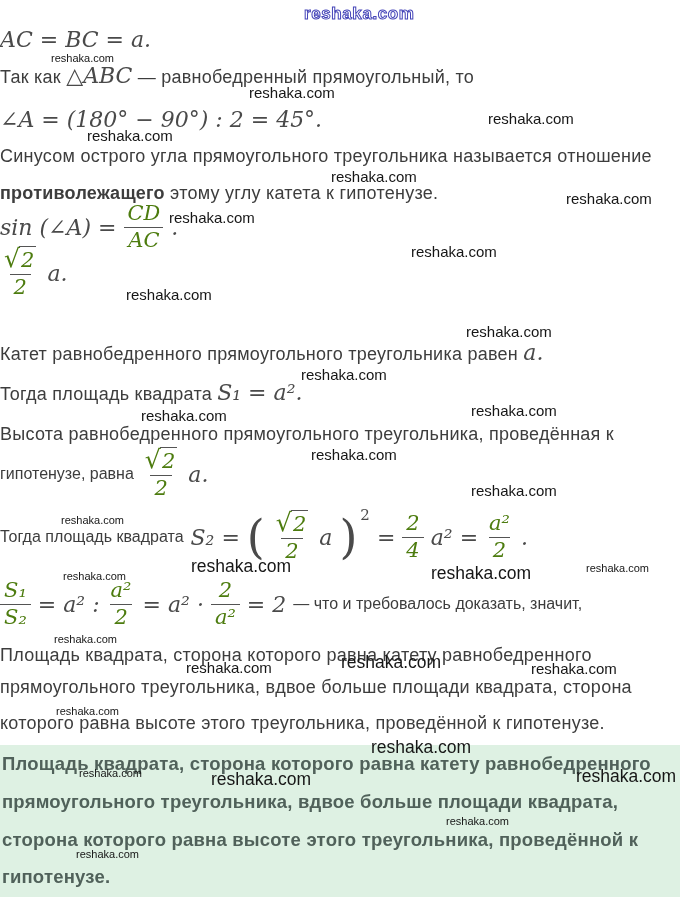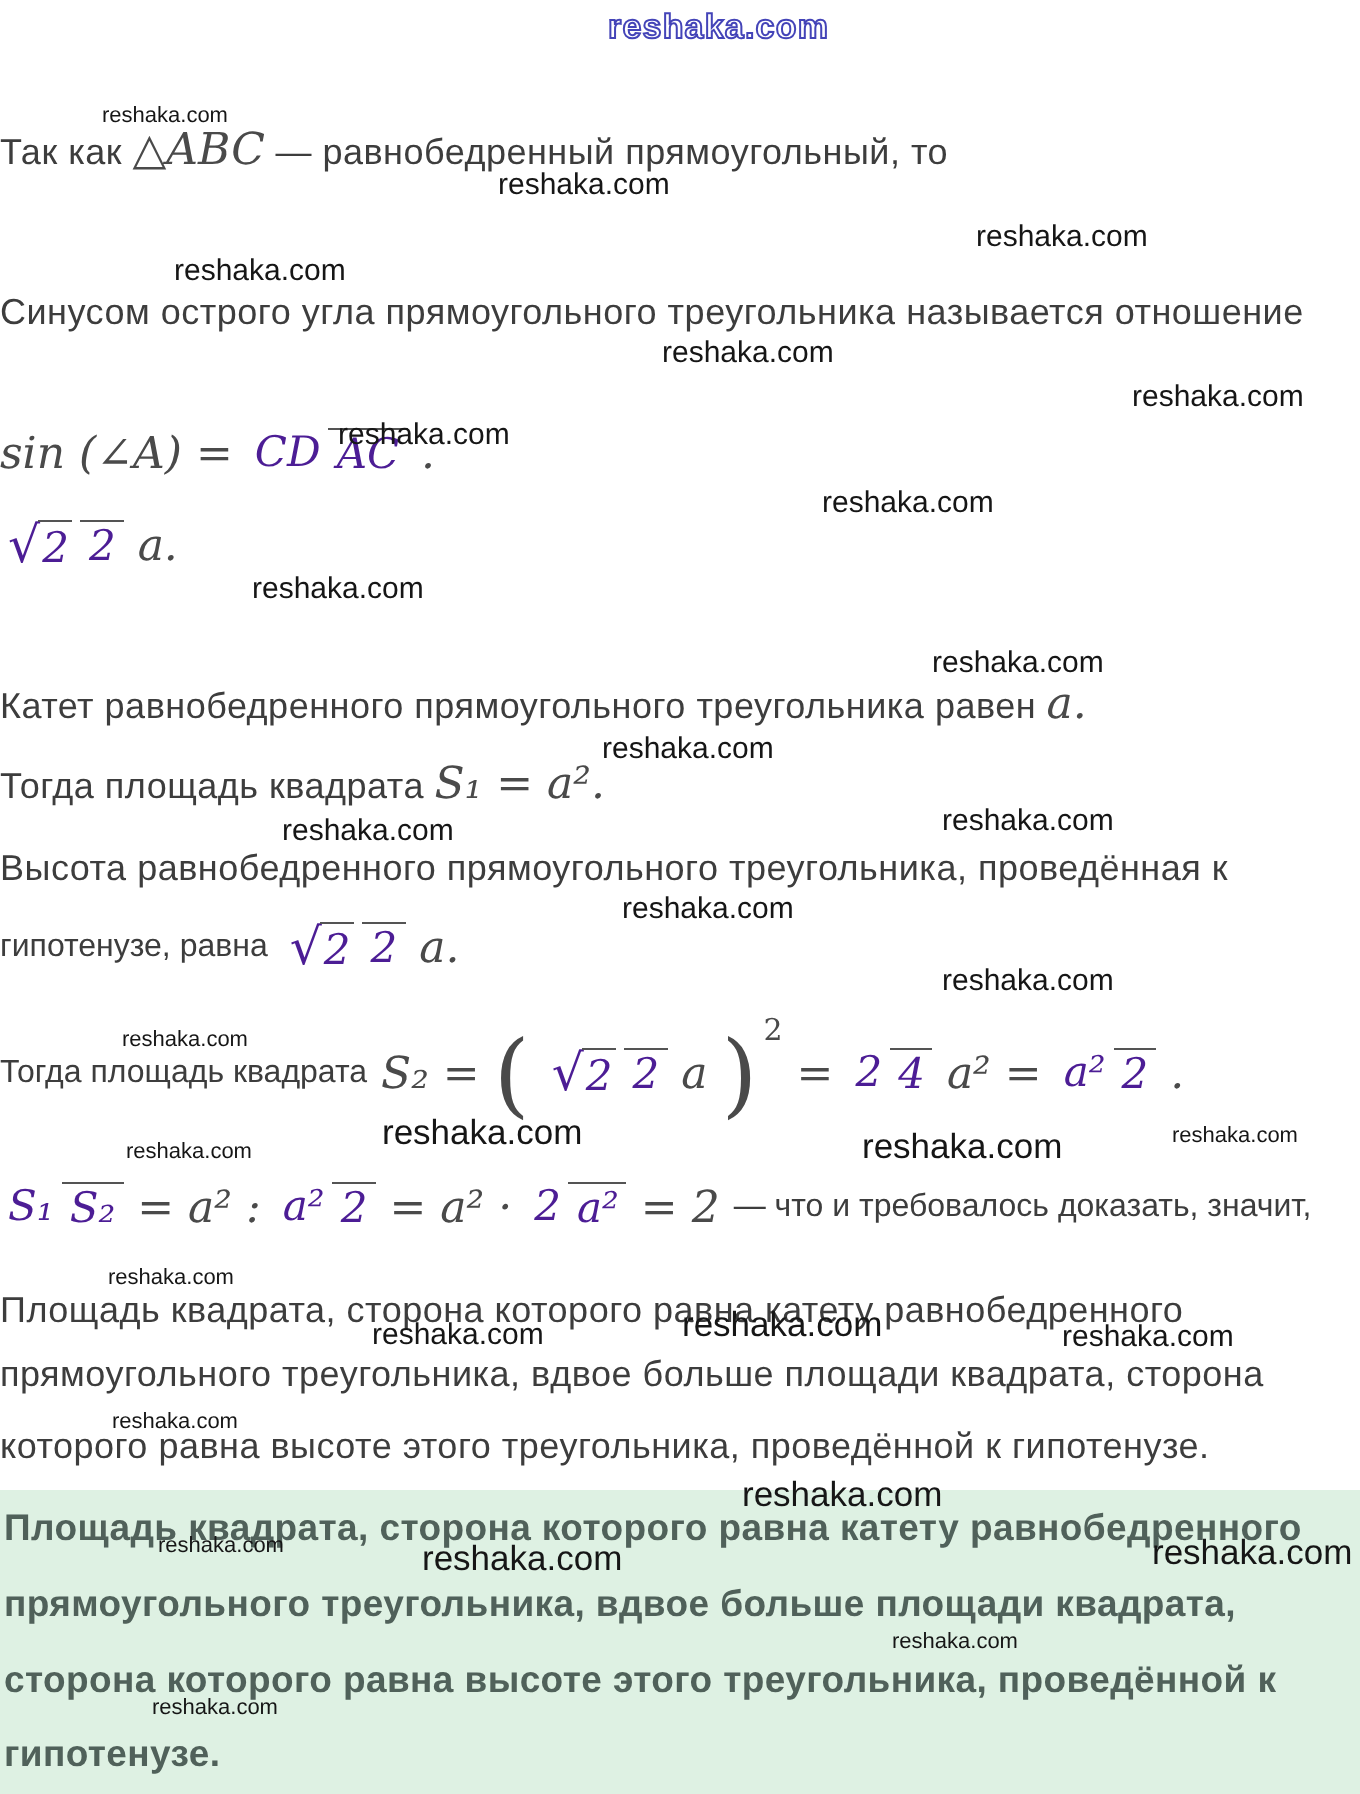--- a/index.html
+++ b/index.html
@@ -10,22 +10,22 @@
   }
   
   .tl { position:absolute; left:0; font-size:18px; letter-spacing:0.25px; white-space:nowrap; line-height:20px; }
   .tl b { font-weight:700; }
   
   .math { font-family:"DejaVu Serif","DejaVu Sans",serif; font-style:italic; color:#4a4a4a; letter-spacing:0; }
   .m22 { font-size:22px; }
   .m21 { font-size:21px; }
   
   .frow { position:absolute; left:0; display:flex; align-items:center; gap:7px; white-space:nowrap; }
-  .frac { display:inline-flex; flex-direction:row; align-items:center;
-          font-family:"DejaVu Serif","DejaVu Sans",serif; font-style:italic; color:#4c1d95; }
+  .frac { display:inline-flex; flex-direction:column; align-items:center;
+          font-family:"DejaVu Serif","DejaVu Sans",serif; font-style:italic; color:#4d7c0f; }
   .frac .num, .frac .den { display:block; padding:1px 4px; line-height:1.12; text-align:center; }
   .frac .den { border-top:1.6px solid #545454; }
   .sqrt { display:inline-flex; align-items:flex-start; }
   .surd { font-style:normal; font-size:1.2em; line-height:1; margin-right:-1px; }
   .radicand { border-top:1.7px solid #545454; line-height:1.05; padding:1px 2px 0 2px; }
   .bp { font-family:"DejaVu Serif",serif; font-style:normal; font-size:46px; line-height:54px; color:#4a4a4a; }
   .pow { align-self:flex-start; margin:-2px 0 0 -4px; font-size:15px; font-style:normal;
          font-family:"DejaVu Serif",serif; color:#4a4a4a; }
   
   .wm { position:absolute; color:#161616; white-space:nowrap; font-family:"Liberation Sans",sans-serif; z-index:5;margin-left:21px; }
@@ -39,28 +39,33 @@
   
   .answer-box { position:absolute; left:0; top:745px; width:680px; height:152px; }
   .al { position:absolute; left:2px; font-size:18.5px; font-weight:700; letter-spacing:0.2px;
         white-space:nowrap; line-height:21px; }
 </style>
 </head>
 <body>
 
 <div class="page">
 
+  <div class="tl math m22" style="top:30px">AC = BC = a.</div>
 
   <div class="tl" style="top:66px">
     <span>Так как </span><span class="math m22">△ABC</span><span> — равнобедренный прямоугольный, то</span>
   </div>
 
+  <div class="tl math m22" style="top:110px">∠A = (180° − 90°) : 2 = 45°.</div>
 
   <div class="tl" style="top:146px">Синусом острого угла прямоугольного треугольника называется отношение</div>
 
+  <div class="tl" style="top:183px">
+    <b>противолежащего</b><span> этому углу катета к гипотенузе.</span>
+  </div>
 
   <div class="frow" style="top:203px;height:48px">
     <span class="math m22">sin (∠A) =</span>
     <span class="frac m21">
       <span class="num">CD</span>
       <span class="den">AC</span>
     </span>
     <span class="math m22">.</span>
   </div>
 

